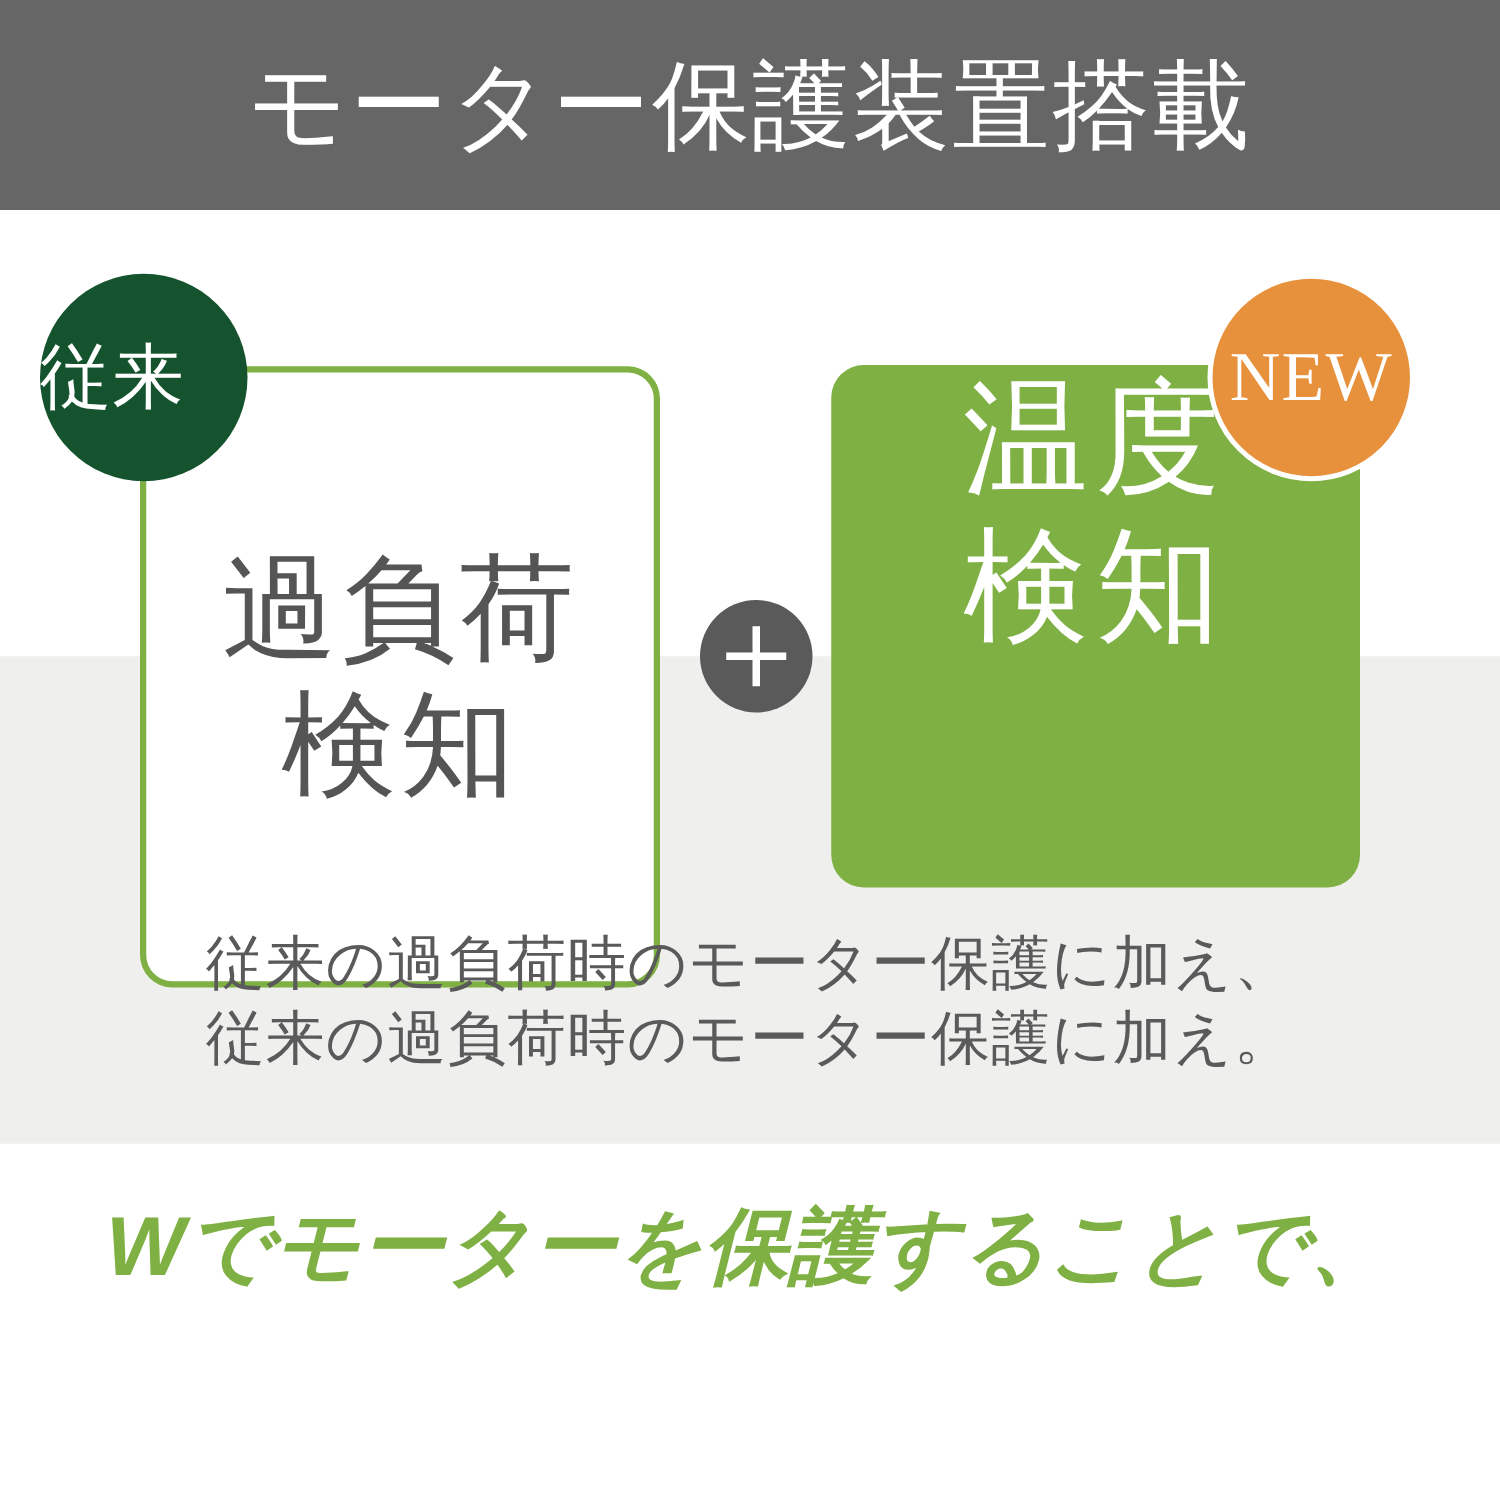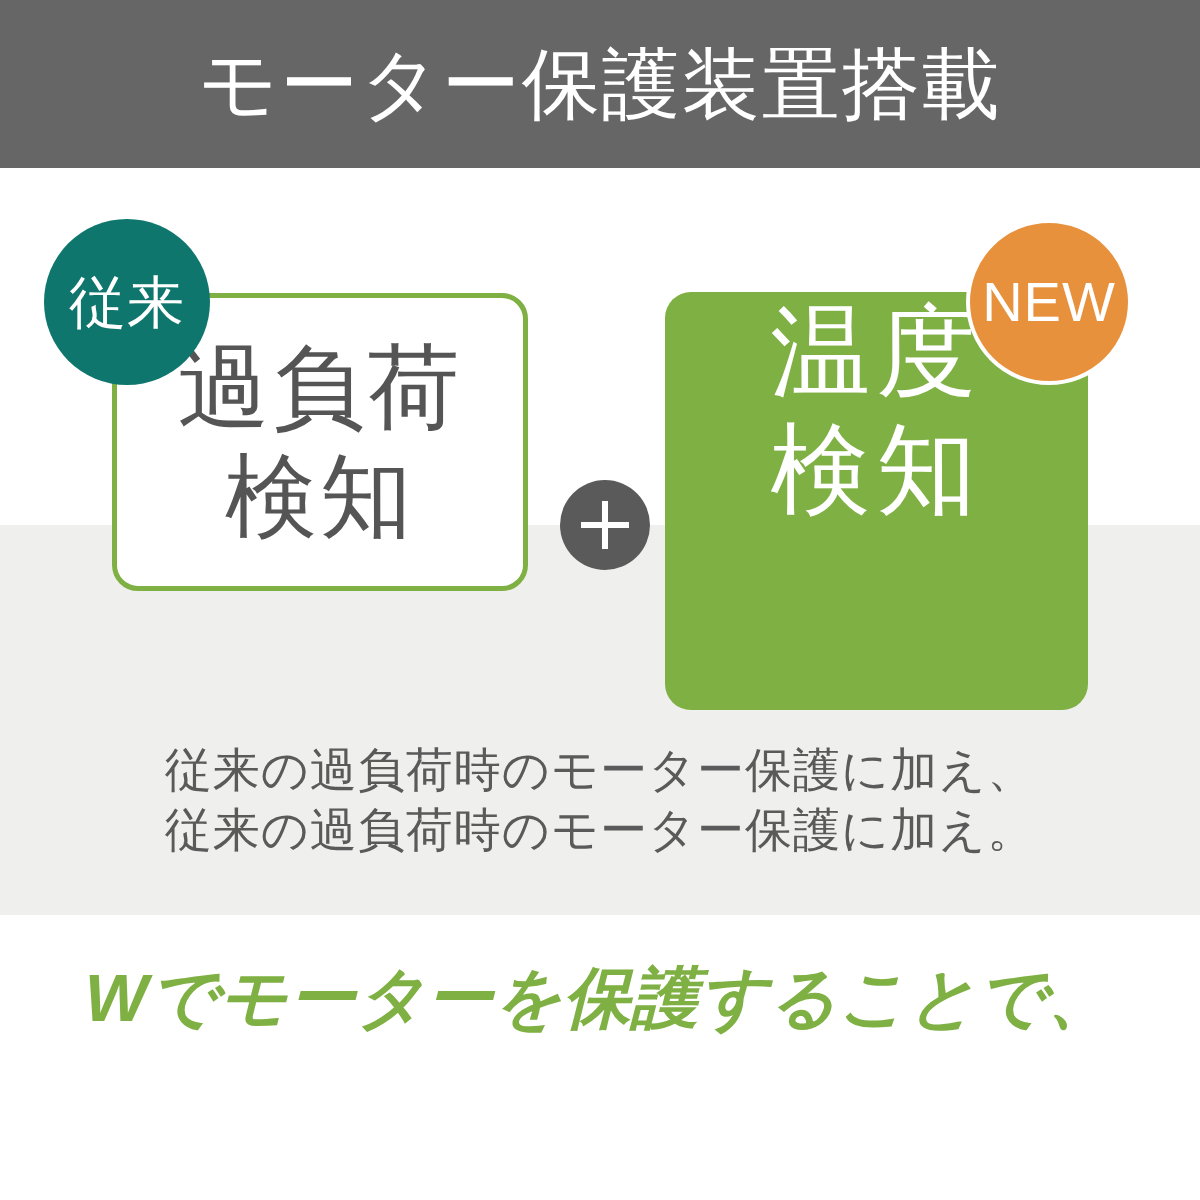--- a/index.html
+++ b/index.html
@@ -80,29 +80,30 @@
     height: 30px;
     background: #7fb043;
   }
 
   
   .card-left {
     position: absolute;
     left: 112px;
     top: 293px;
     width: 416px;
-    height: 298px;
+    height: 497px;
     box-sizing: border-box;
     border: 5px solid #7fb043;
     border-radius: 26px;
     background: #ffffff;
     display: flex;
     flex-direction: column;
     align-items: center;
     justify-content: center;
+    font-family: Liberation Serif, serif;
   }
   .card-left .card-line {
     color: #555555;
     font-size: 92px;
     line-height: 1.18;
     font-weight: 500;
     letter-spacing: 3px;
     white-space: nowrap;
   }
 
@@ -126,29 +127,28 @@
     font-size: 100px;
     line-height: 1.18;
     font-weight: 500;
     letter-spacing: 6px;
     white-space: nowrap;
   }
 
   
   .badge-conventional {
     position: absolute;
-    left: 44px;
+    left: 32px;
     top: 219px;
     width: 166px;
     height: 166px;
     border-radius: 50%;
-    background: #0f766e;
-    display: flex;
-    align-items: center;
-    justify-content: center;
+    background: #14532d;
+    display: flex;
+    align-items: center;
   }
   .badge-conventional .badge-text {
     color: #ffffff;
     font-size: 57px;
     line-height: 1;
     font-weight: 500;
     letter-spacing: 1px;
     white-space: nowrap;
   }
 
@@ -166,20 +166,21 @@
     align-items: center;
     justify-content: center;
   }
   .badge-new .badge-text {
     color: #ffffff;
     font-size: 56px;
     line-height: 1;
     font-weight: 400;
     letter-spacing: 1px;
     white-space: nowrap;
+    font-family: Liberation Serif, serif;
   }
 
   
   .plus-circle {
     position: absolute;
     left: 560px;
     top: 480px;
     width: 90px;
     height: 90px;
     border-radius: 50%;

